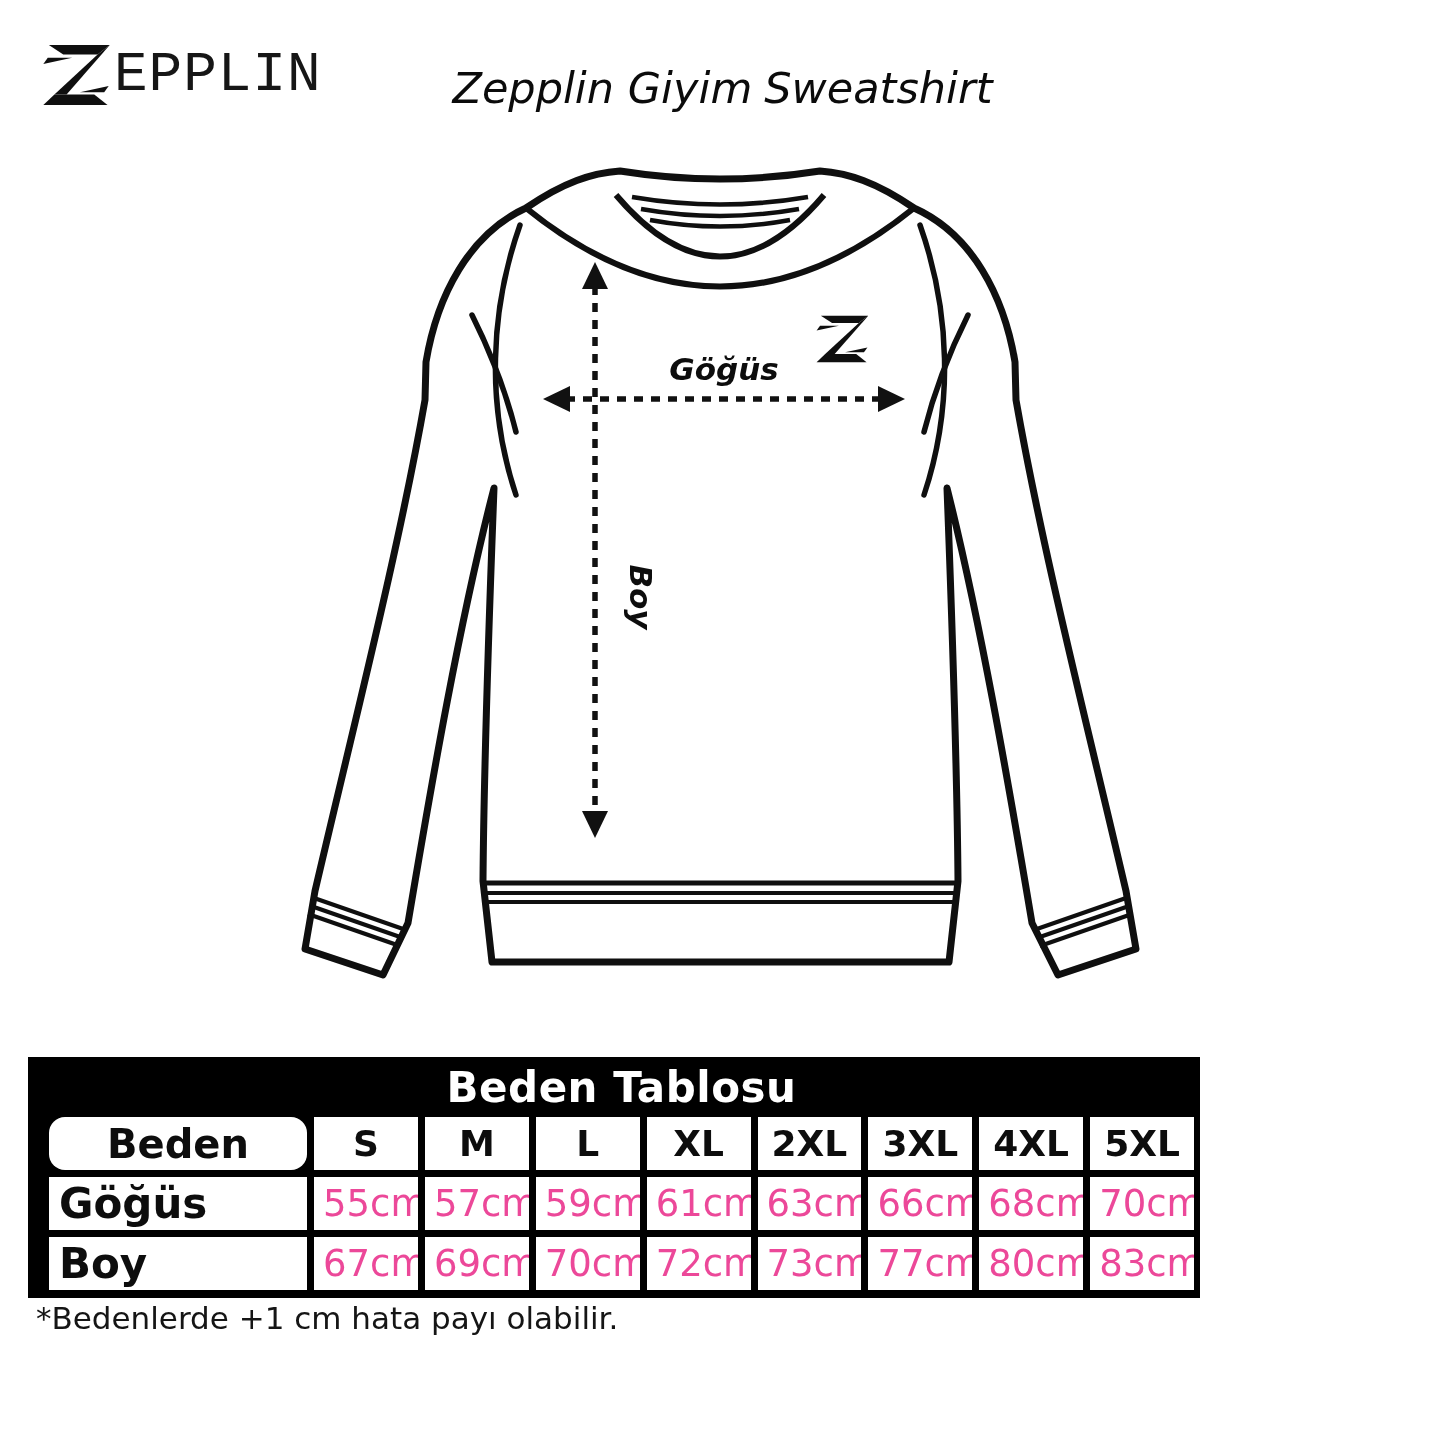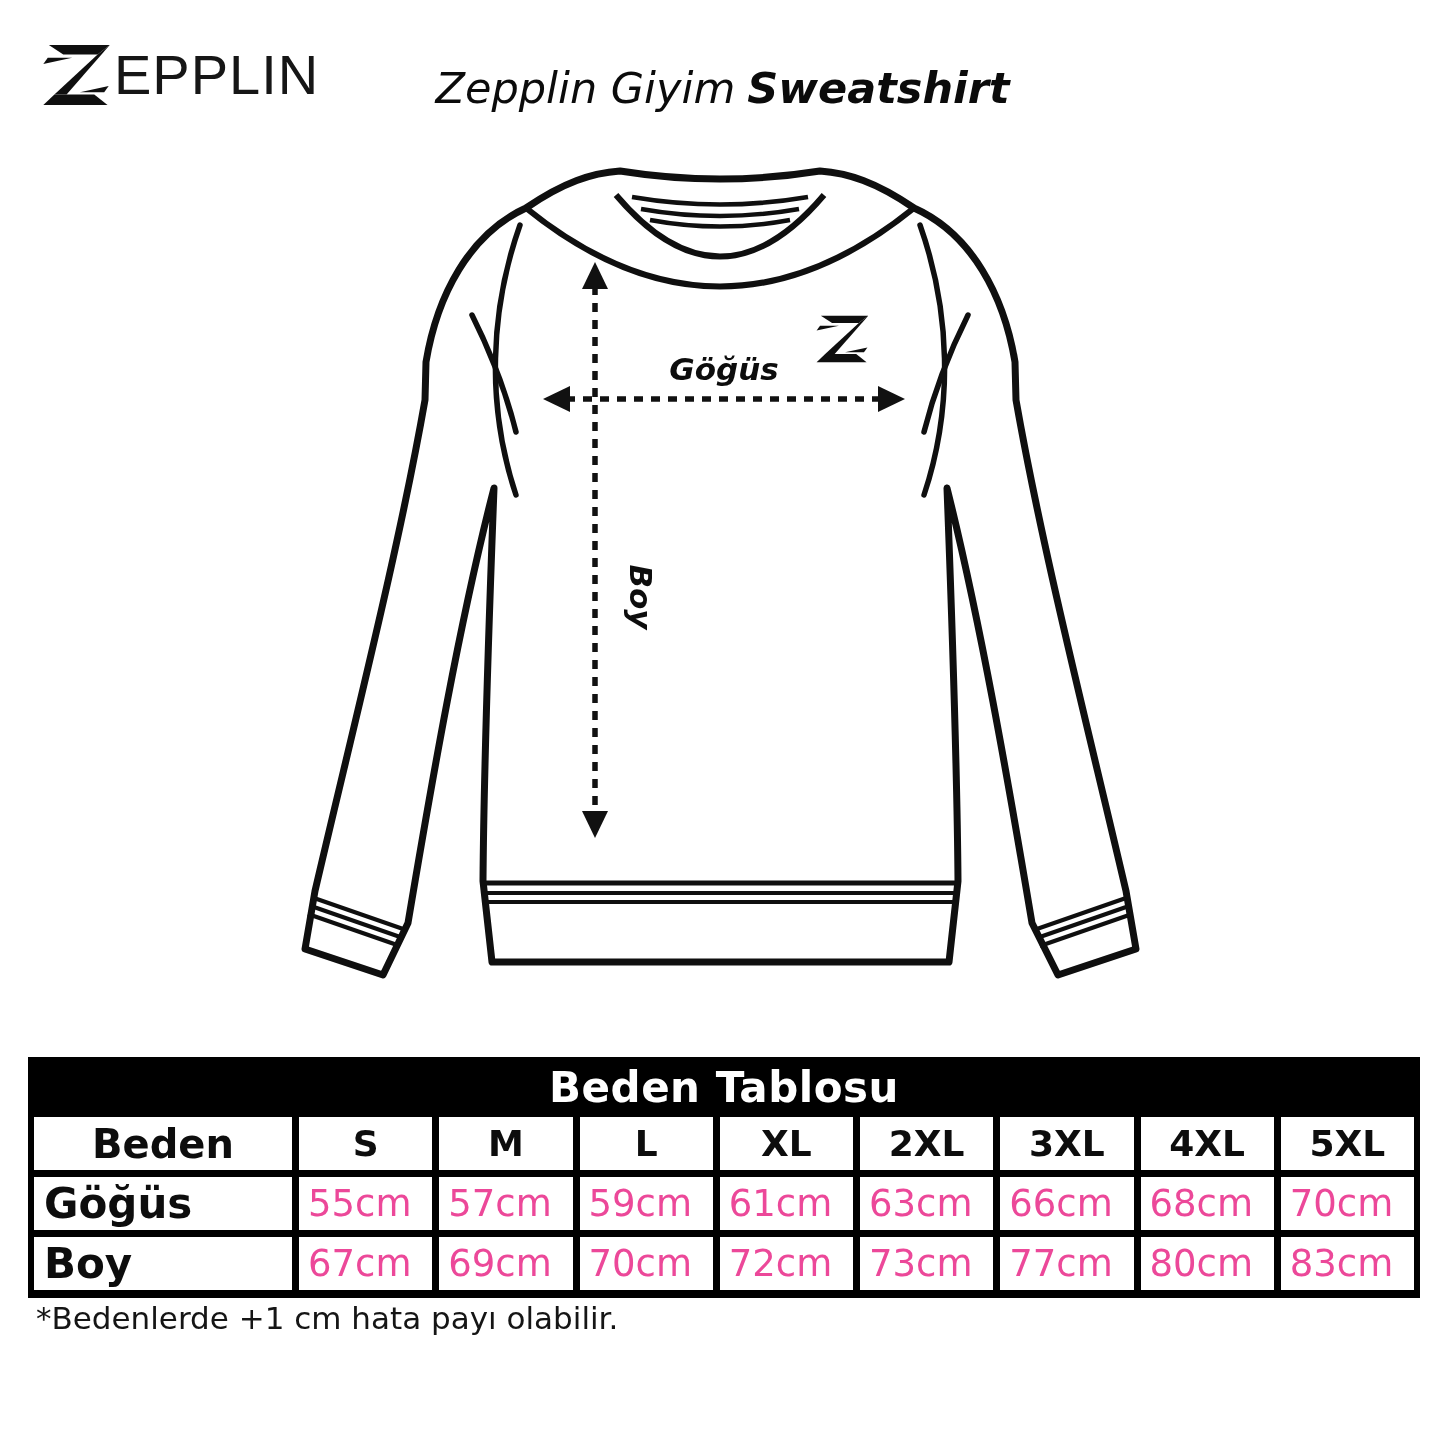--- a/index.html
+++ b/index.html
@@ -2,52 +2,52 @@
 <html><head>
 <meta charset="utf-8">
 <style>
   html,body{margin:0;padding:0;background:#fff;}
   .page{position:relative;width:1445px;height:1445px;background:#fff;overflow:hidden;
         font-family:"DejaVu Sans",sans-serif;color:#0d0d0d;}
 
   
   .brand{position:absolute;left:40px;top:44px;display:flex;align-items:flex-start;}
   .brand svg{width:72px;height:62px;display:block;}
-  .brand-text{font-family:Liberation Sans, sans-serif;font-size:56px;font-weight:400;
+  .brand-text{font-family:Liberation Mono, monospace;font-size:56px;font-weight:400;
               letter-spacing:1px;line-height:62px;margin-left:2px;color:#161616;}
 
   
   .title{position:absolute;left:0;top:62px;width:100%;text-align:center;
          font-style:italic;font-size:43px;line-height:52px;color:#0b0b0b;}
   .title .t-reg{font-weight:400;}
-  .title .t-bold{font-weight:700;padding-left:12px;}
+  .title .t-bold{font-weight:400;padding-left:12px;}
 
   
   .diagram{position:absolute;left:280px;top:150px;width:880px;height:880px;}
   .diagram svg{width:100%;height:100%;display:block;}
   .outline{fill:#fff;stroke:#0f0f0f;stroke-width:7;stroke-linejoin:round;}
   .seam{fill:none;stroke:#0f0f0f;stroke-width:5.5;stroke-linecap:round;}
   .collarline{fill:none;stroke:#0f0f0f;stroke-width:6;}
   .neckline{fill:none;stroke:#0f0f0f;stroke-width:4.5;}
   .riblin{fill:none;stroke:#0f0f0f;stroke-width:4;}
   .dash{fill:none;stroke:#111;stroke-width:5.5;stroke-dasharray:9 8;}
   .ah{fill:#111;stroke:none;}
   .measure-label{font-family:"DejaVu Sans",sans-serif;font-style:italic;font-weight:bold;
                  font-size:31px;fill:#0d0d0d;}
 
   
-  .size-table{position:absolute;left:28px;top:1057px;width:1392px;background:#000;
-              padding:0 0 8px 0;box-sizing:border-box;}
+  .size-table{position:absolute;left:28px;top:1057px;width:1172px;background:#000;
+              padding:0 0 8px 15px;box-sizing:border-box;}
   .table-title{height:60px;display:flex;align-items:center;justify-content:center;
                color:#fff;font-weight:700;font-size:42px;letter-spacing:0.5px;}
   .tgrid{display:grid;grid-template-columns:258px repeat(8,1fr);gap:7px;
          padding:0 6px;grid-auto-rows:53px;background:#000;}
   .cell{background:#fff;display:flex;align-items:center;overflow:hidden;}
   .c-head{justify-content:center;font-weight:700;font-size:36px;}
-  .c-head0{font-size:40px;}
+  .c-head0{font-size:40px;border-radius:16px;}
   .c-label{font-weight:700;font-size:42px;padding-left:10px;}
   .c-val{font-weight:400;font-size:37px;padding-left:9px;color:#ec4899;}
 
   
   .footnote{position:absolute;left:36px;top:1300px;font-size:31px;color:#151515;}
 </style>
 </head>
 <body>
 
 <div class="page">

